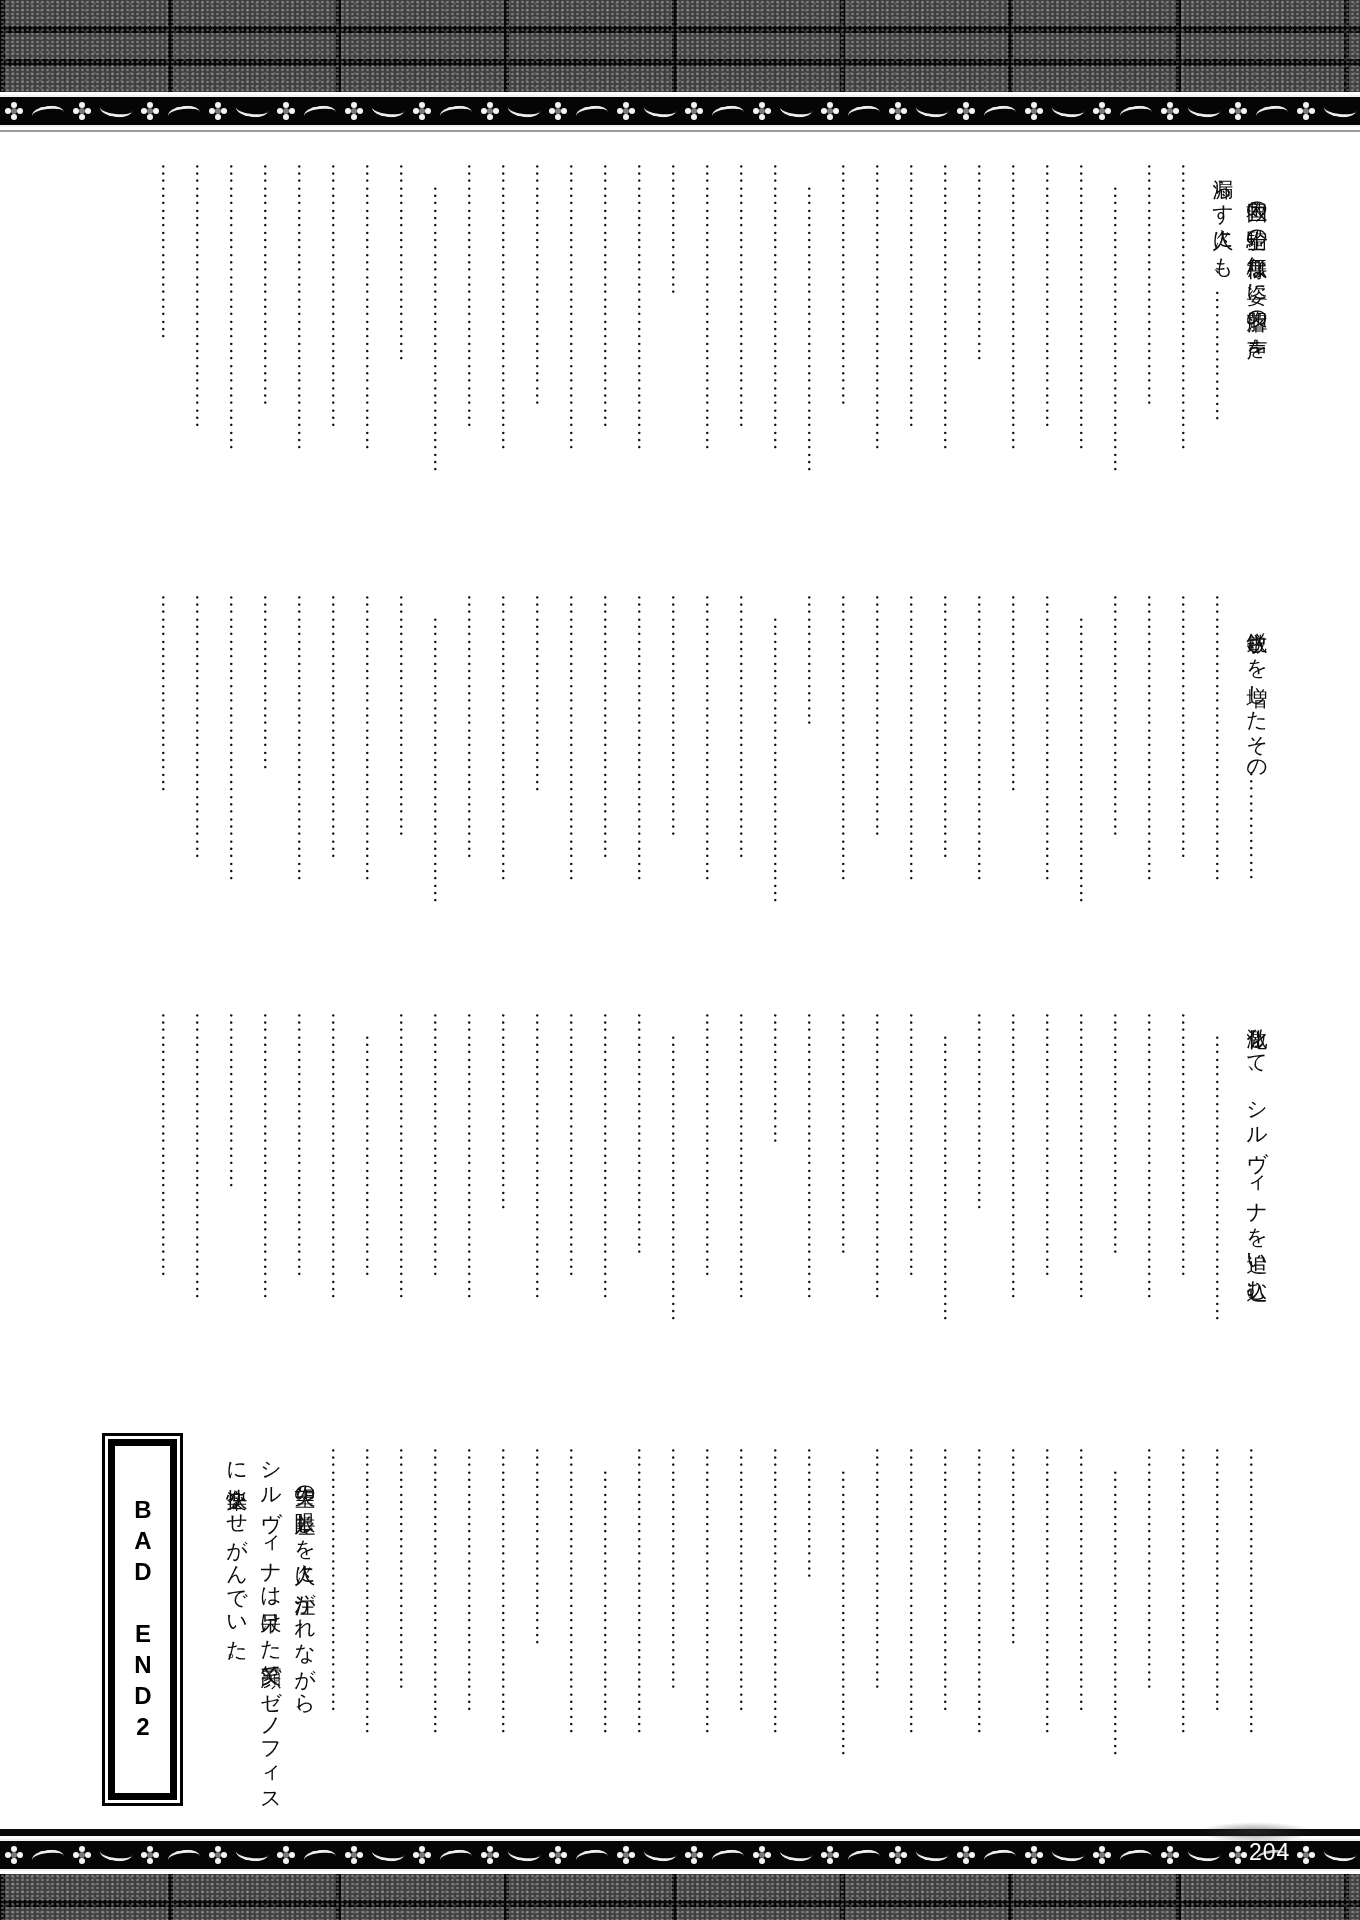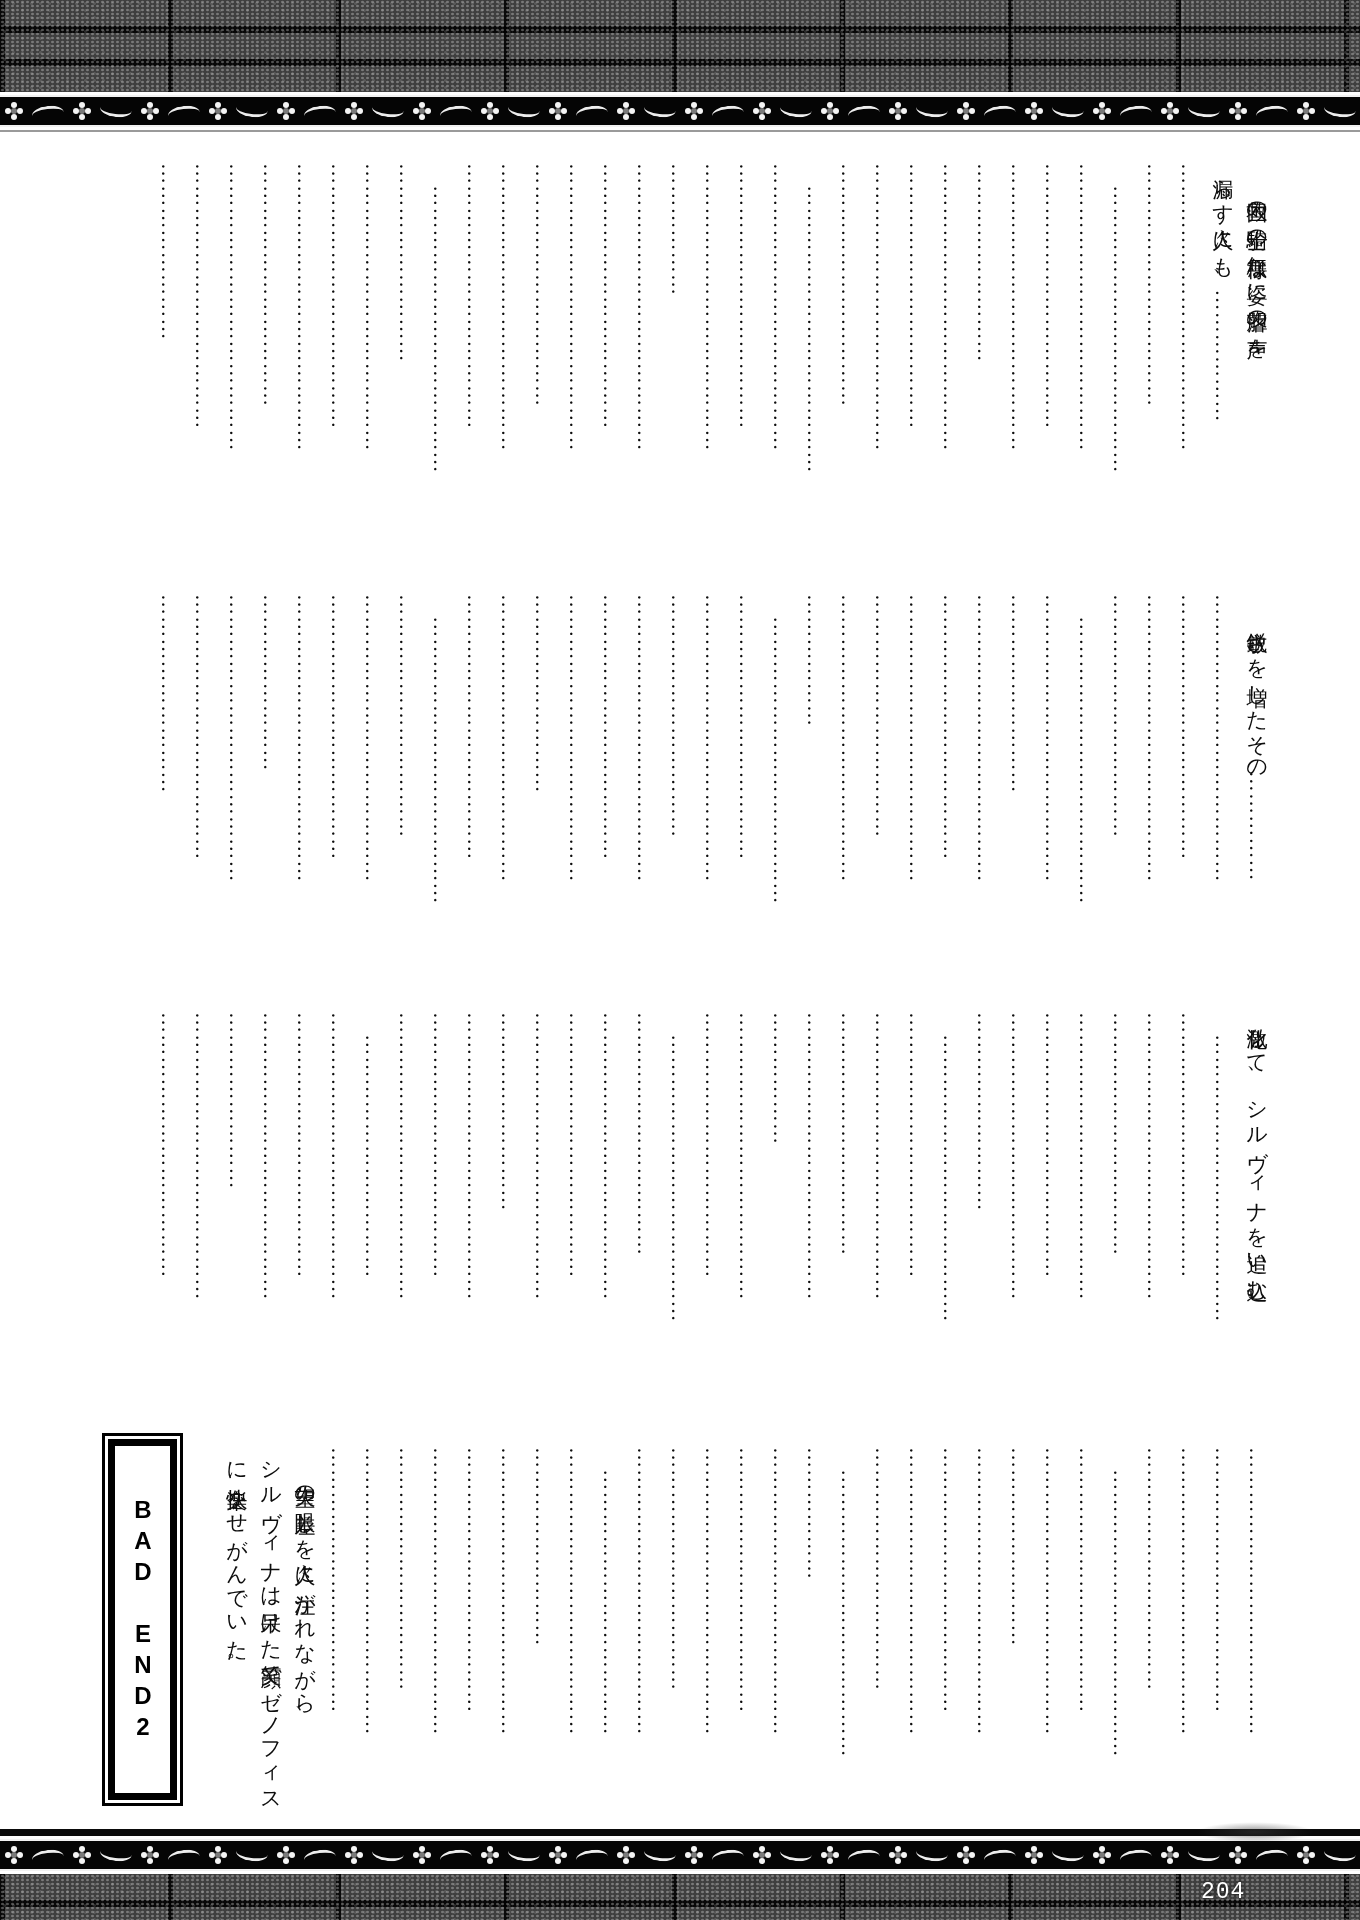--- a/index.html
+++ b/index.html
@@ -44,23 +44,23 @@
          border:3px solid #000;padding:3px;box-sizing:border-box;background:#fff;}
   .stamp-in{width:100%;height:100%;border:7px solid #000;box-sizing:border-box;
             display:flex;align-items:center;justify-content:center;}
   .stamp-label{writing-mode:vertical-rl;text-orientation:upright;
                font-family:"Liberation Sans","DejaVu Sans",sans-serif;font-weight:bold;
                font-size:24px;letter-spacing:4px;color:#000;white-space:pre;}
 
   
   .smudge{position:absolute;top:1822px;left:1196px;width:118px;height:20px;
           background:radial-gradient(ellipse at center, rgba(55,55,55,.55), transparent 70%);}
-  .page-number{position:absolute;top:1839px;left:1201px;z-index:5;color:#ffffff;
-               font-family:Liberation Mono, monospace;font-size:23px;
-               letter-spacing:1px;text-shadow:0 0 4px rgba(0,0,0,.9);margin-top:40px;}
+  .page-number{position:absolute;top:1839px;left:1249px;z-index:5;color:#ffffff;
+               font-family:Liberation Sans, sans-serif;font-size:23px;
+               letter-spacing:1px;text-shadow:0 0 4px rgba(0,0,0,.9);}
 </style>
 </head>
 <body>
 
 <div class="page">
 
   <div class="border-top">
     <div class="brick brick-top"></div>
     <div class="wline"></div>
     <div class="orn">

